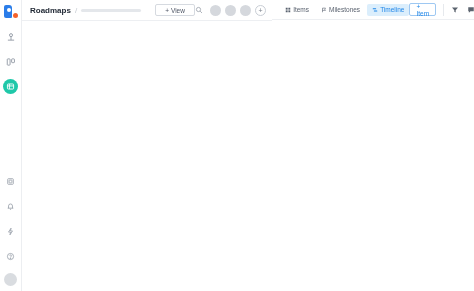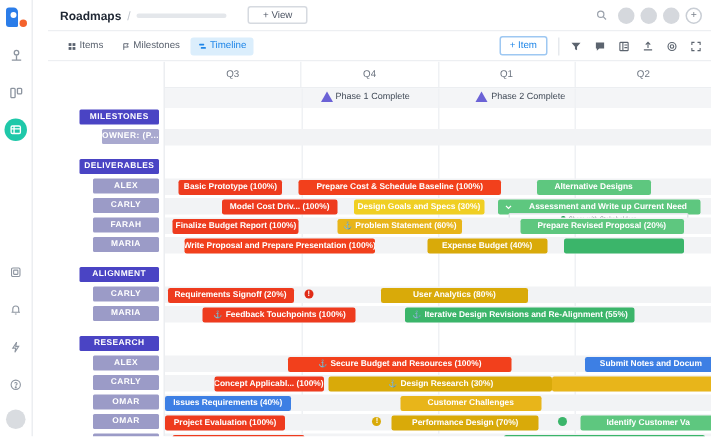--- a/index.html
+++ b/index.html
@@ -42,21 +42,21 @@
     background: #1fc8a9; border-radius: 50%; width: 15px; height: 15px;
     color: #ffffff;
   }
   .rail-spacer { flex: 1 1 auto; }
   .rail-avatar {
     width: 13px; height: 13px; border-radius: 50%;
     background: #d9dce0; margin-bottom: 5px;
   }
 
   
-  .main { flex: 1 1 auto; display: flex; flex-direction: column; min-width: 0; margin-left: 10px; }
+  .main { flex: 1 1 auto; display: flex; flex-direction: row; min-width: 0; }
 
   
   .topbar {
     height: 21px; flex: 0 0 21px;
     display: flex; align-items: center;
     padding: 0 6px 0 8px;
     border-bottom: 1px solid #edeff2;
     background: #ffffff;
   }
   .crumb-title { font-size: 8px; font-weight: bold; color: #1f2733; }

